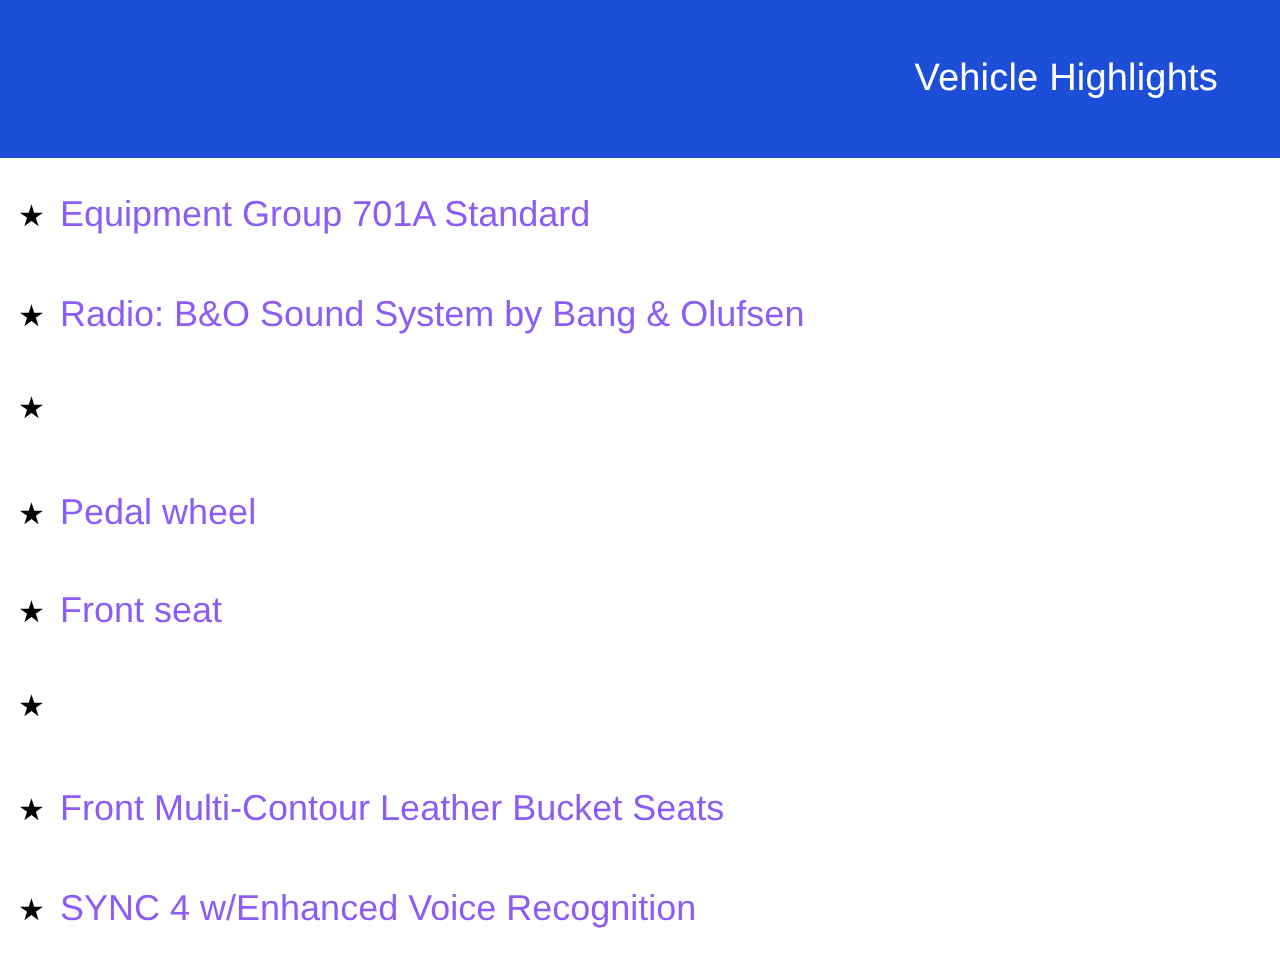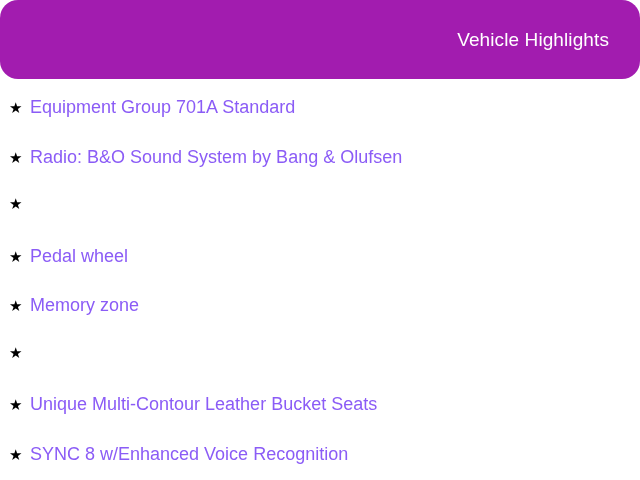--- a/index.html
+++ b/index.html
@@ -21,27 +21,26 @@
     background: #ffffff;
   }
 
   
   .header-band {
     position: absolute;
     top: 0;
     left: 0;
     width: 640px;
     height: 79px;
-    background: #a21caf;
+    background: #1d4ed8;
     display: flex;
     align-items: center;
     justify-content: flex-end;
     box-sizing: border-box;
     padding-right: 31px;
-    border-radius: 18px;
   }
 
   .header-title {
     color: #ffffff;
     font-family: "Liberation Sans", sans-serif;
     font-size: 19px;
     font-weight: 400;
     line-height: 1;
     letter-spacing: 0.1px;
     white-space: nowrap;
@@ -115,32 +114,32 @@
       <span class="bullet-star">★</span>
     </li>
 
     <li class="highlight-item">
       <span class="bullet-star">★</span>
       <span class="highlight-text">Pedal wheel</span>
     </li>
 
     <li class="highlight-item">
       <span class="bullet-star">★</span>
-      <span class="highlight-text">Memory zone</span>
+      <span class="highlight-text">Front seat</span>
     </li>
 
     <li class="highlight-item">
       <span class="bullet-star">★</span>
     </li>
 
     <li class="highlight-item">
       <span class="bullet-star">★</span>
-      <span class="highlight-text">Unique Multi-Contour Leather Bucket Seats</span>
+      <span class="highlight-text">Front Multi-Contour Leather Bucket Seats</span>
     </li>
 
     <li class="highlight-item">
       <span class="bullet-star">★</span>
-      <span class="highlight-text">SYNC 8 w/Enhanced Voice Recognition</span>
+      <span class="highlight-text">SYNC 4 w/Enhanced Voice Recognition</span>
     </li>
 
   </ul>
 
 </div>
 
 </body></html>

